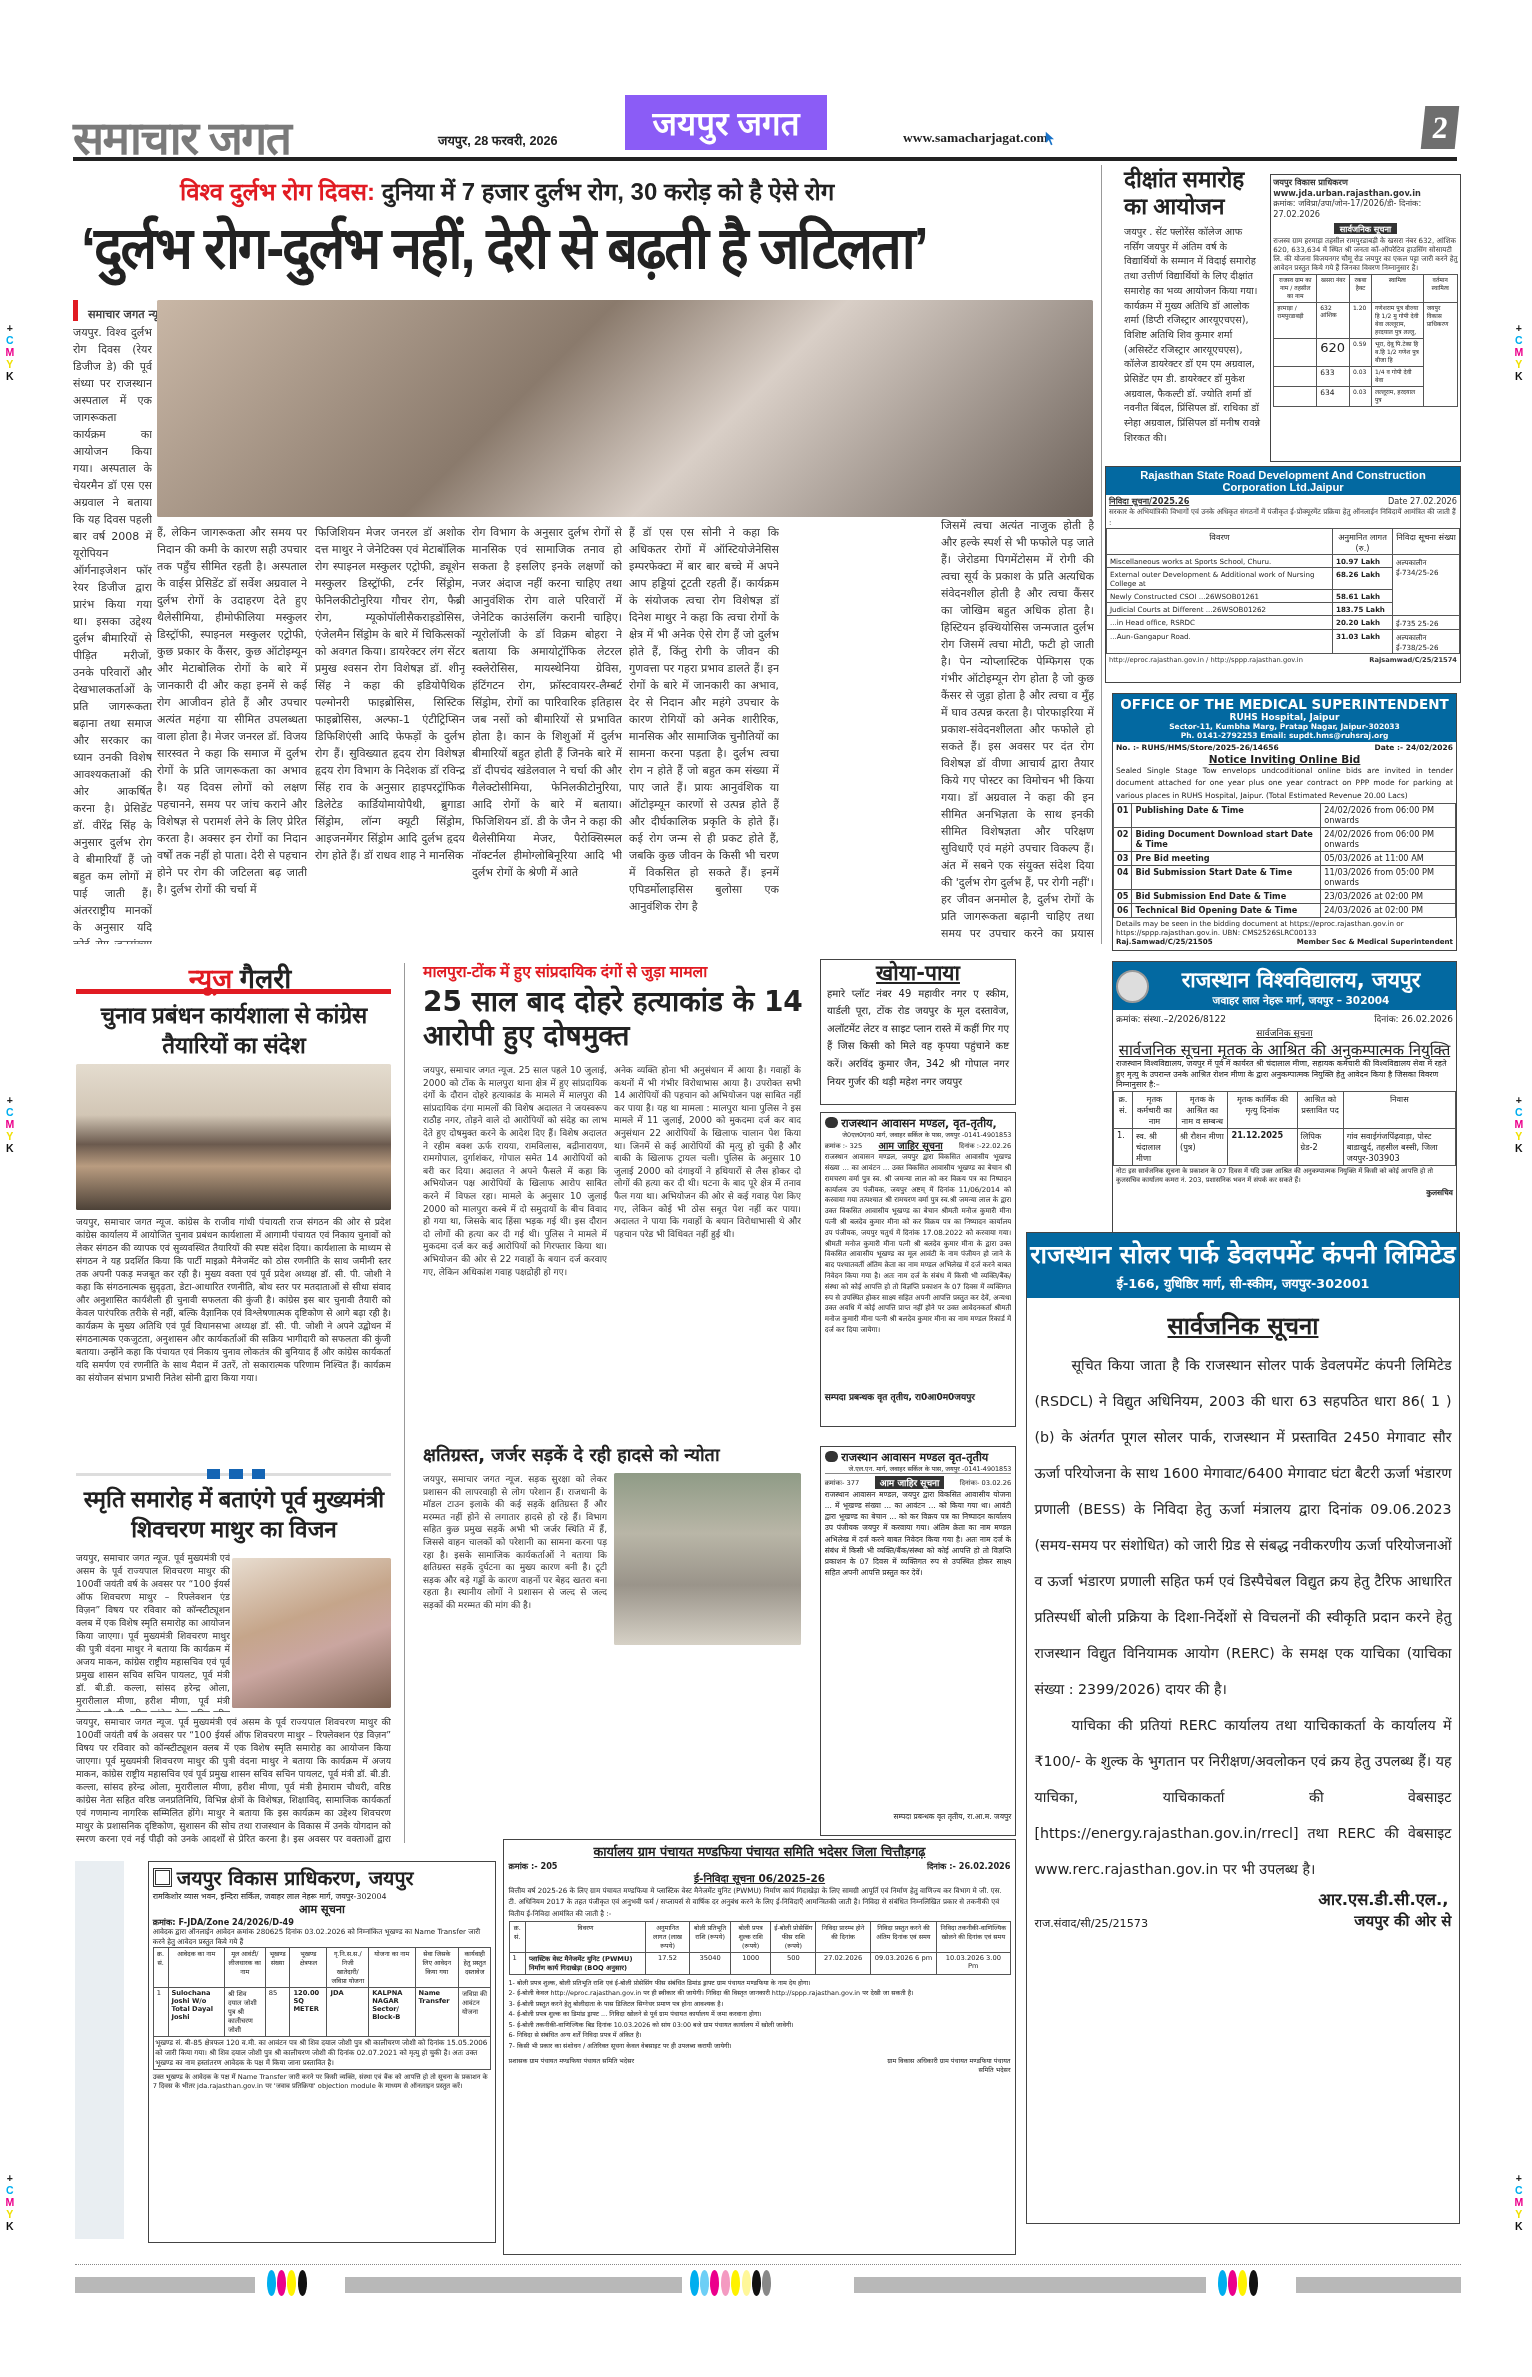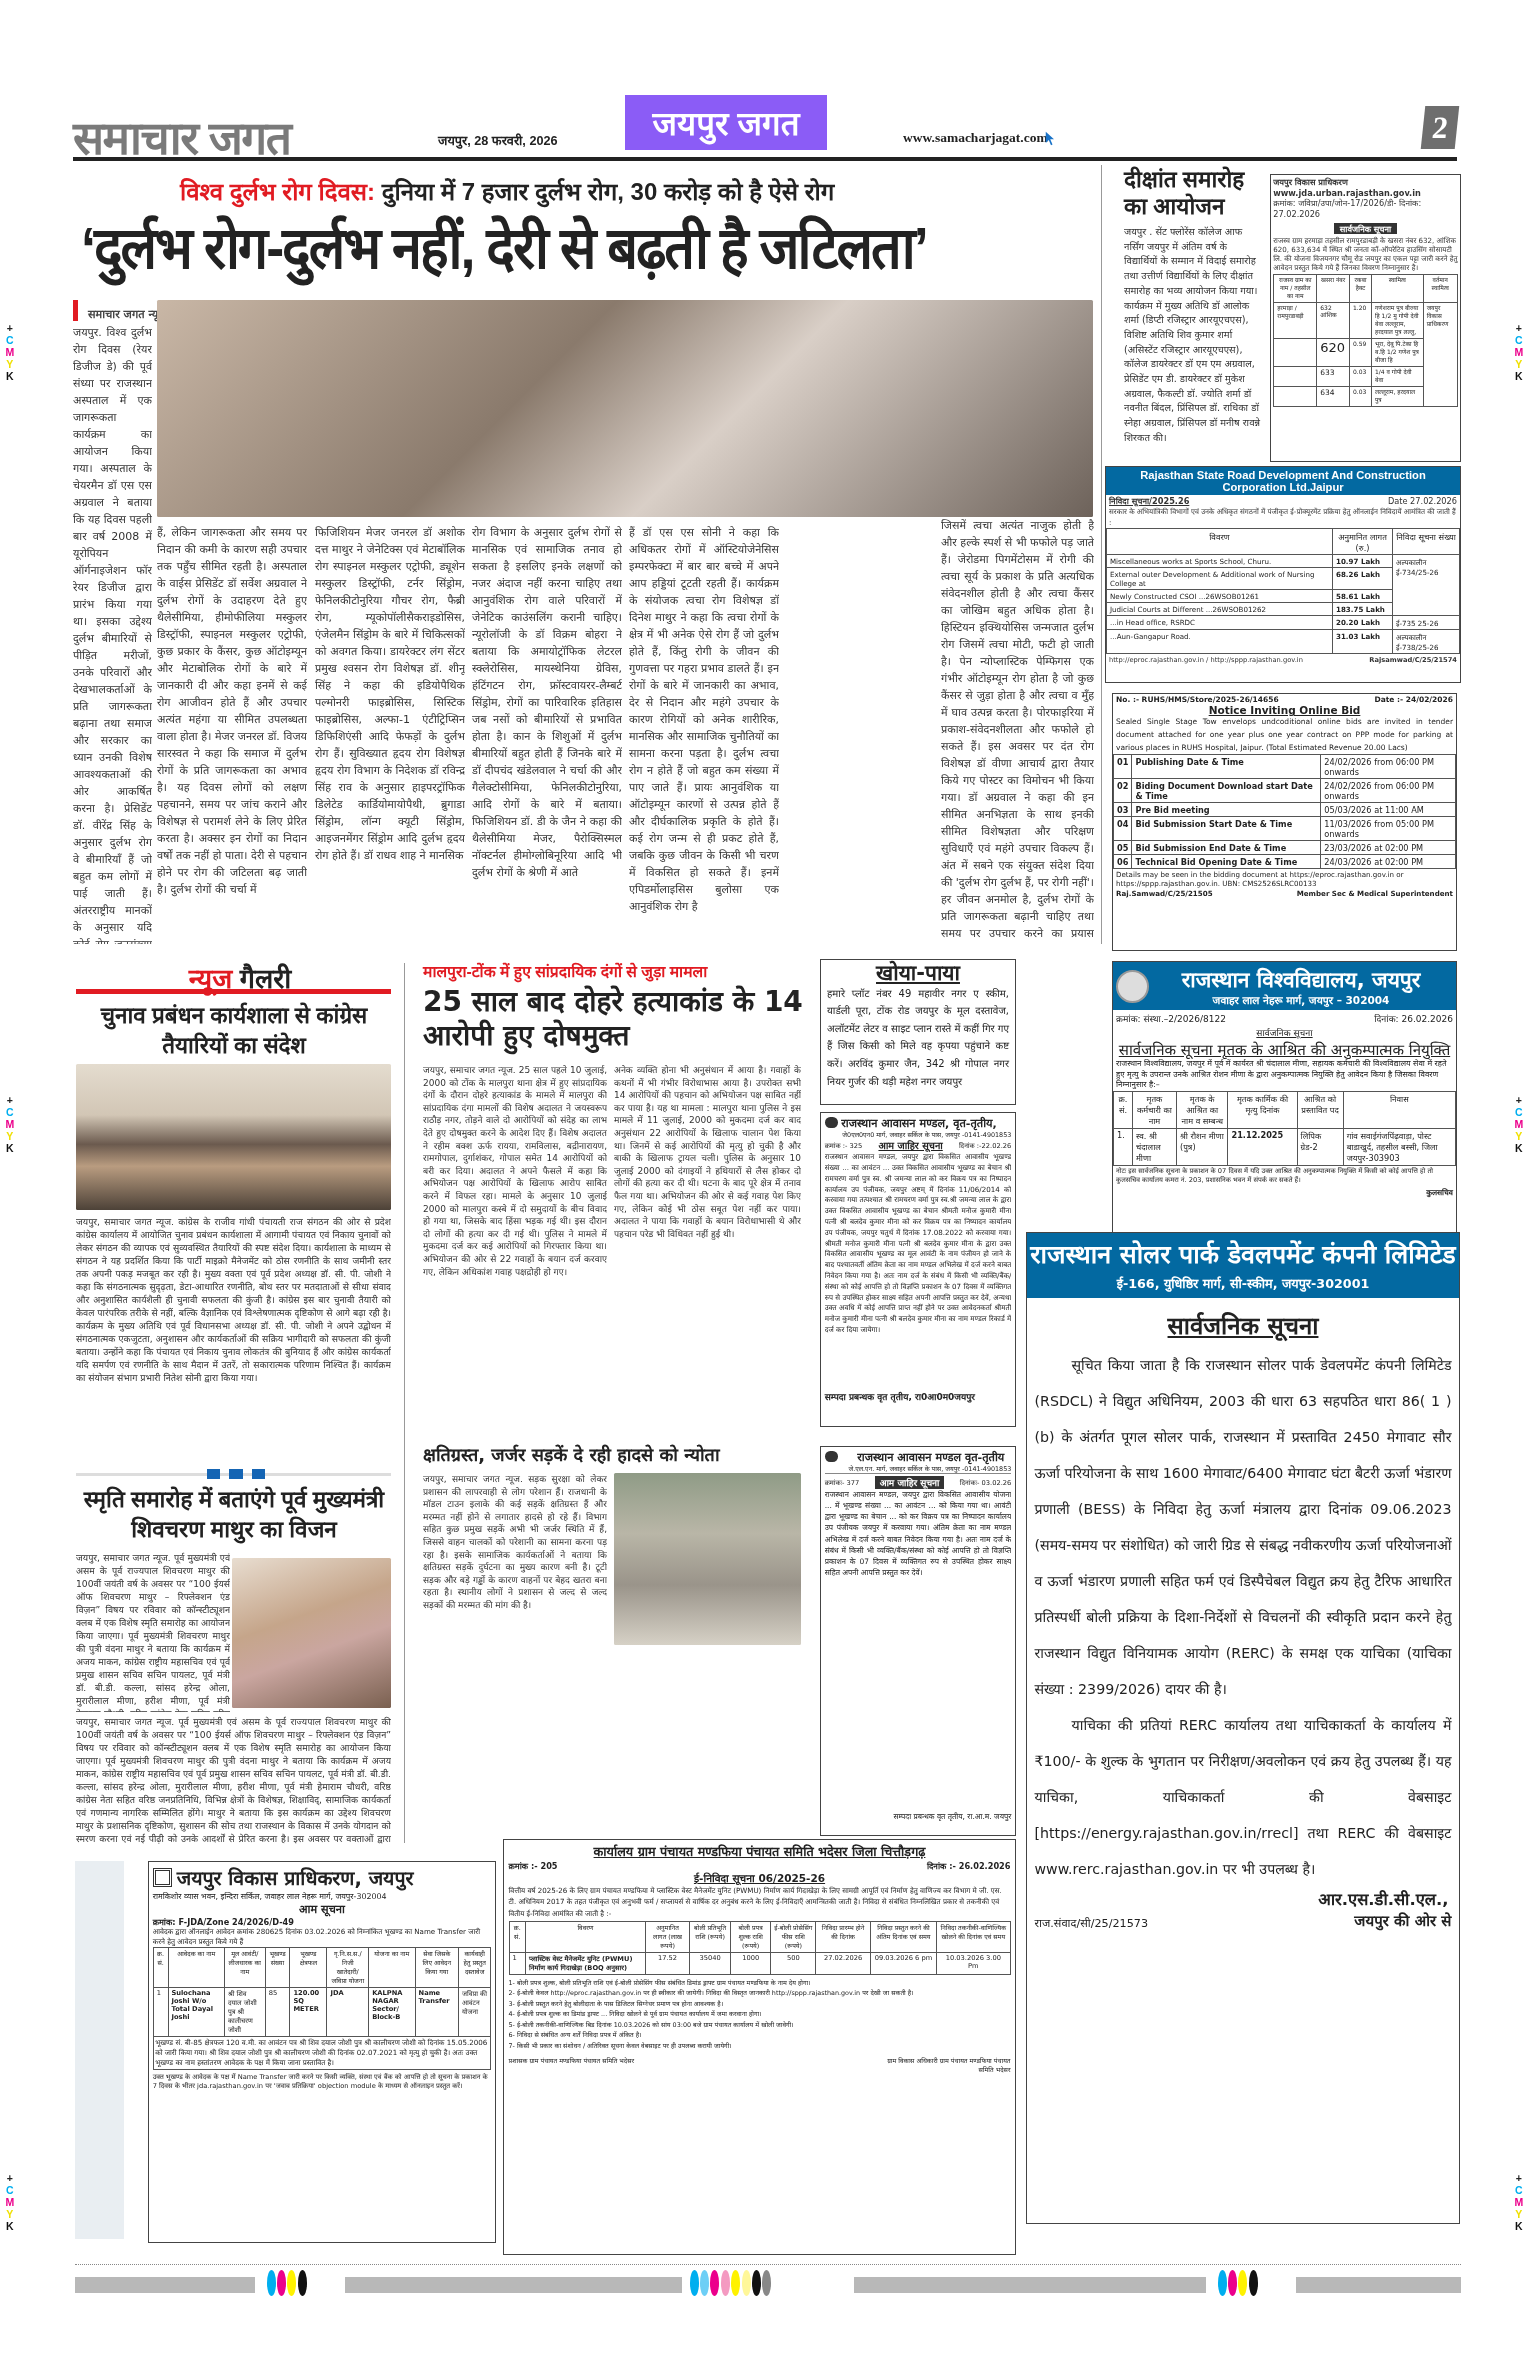--- a/index.html
+++ b/index.html
@@ -203,20 +203,26 @@
         </tr>
   </tbody>
     </table>
   <div class="tiny" style="font-size:6.7px;padding:0.7px 3px;display:flex;justify-content:space-between">
       <span>http://eproc.rajasthan.gov.in / http://sppp.rajasthan.gov.in</span>
       <b>Rajsamwad/C/25/21574</b>
     </div>
 </div>
 
 <div class="abs ad" style="left:1112px;top:693px;width:345px;height:258px;border-width:0.7px">
+  <div class="ad-dark" style="padding:2.2px 1.5px">
+    <div style="font-size:13.5px;font-weight:bold">OFFICE OF THE MEDICAL SUPERINTENDENT</div>
+    <div style="font-size:9px;font-weight:bold">RUHS Hospital, Jaipur</div>
+    <div style="font-size:7.5px;font-weight:bold">Sector-11, Kumbha Marg, Pratap Nagar, Jaipur-302033</div>
+    <div style="font-size:7.5px;font-weight:bold">Ph. 0141-2792253 Email: supdt.hms@ruhsraj.org</div>
+  </div>
   <div style="display:flex;justify-content:space-between;padding:0.7px 3px;font-size:7.5px;font-weight:bold">
       <span>No. :- RUHS/HMS/Store/2025-26/14656</span>
       <span>Date :- 24/02/2026</span>
     </div>
   <div style="text-align:center;font-size:10.5px;font-weight:bold;text-decoration:underline">Notice Inviting Online Bid</div>
   <div style="font-size:7.5px;line-height:12.7px;padding:0 3px;text-align:justify">Sealed Single Stage Tow envelops undcoditional online bids are invited in tender document attached for one year plus one year contract on PPP mode for parking at various places in RUHS Hospital, Jaipur. (Total Estimated Revenue 20.00 Lacs)</div>
   <table>
     <tbody>
         <tr>
           <td style="font-weight:bold;width:15px">01</td>
@@ -347,21 +353,21 @@
   <div style="display:flex;justify-content:space-between;align-items:center;font-size:6.7px">
       <span>क्रमांक :- 325</span>
       <b style="font-size:9.7px;text-decoration:underline">आम जाहिर सूचना</b>
       <span>दिनांक :-22.02.26</span>
     </div>
   <div style="font-size:7.1px;line-height:10.8px;text-align:justify;height:238px;overflow:hidden">राजस्थान आवासन मण्डल, जयपुर द्वारा विकसित आवासीय भूखण्ड संख्या ... का आवंटन ... उक्त विकसित आवासीय भूखण्ड का बेचान श्री रामचरण वर्मा पुत्र स्व. श्री जमन्या लाल को कर विक्रय पत्र का निष्पादन कार्यालय उप पंजीयक, जयपुर अष्टम् में दिनांक 11/06/2014 को करवाया गया तत्पश्चात श्री रामचरण वर्मा पुत्र स्व.श्री जमन्या लाल के द्वारा उक्त विकसित आवासीय भूखण्ड का बेचान श्रीमती मनोज कुमारी मीना पत्नी श्री बलदेव कुमार मीना को कर विक्रय पत्र का निष्पादन कार्यालय उप पंजीयक, जयपुर चतुर्थ में दिनांक 17.08.2022 को करवाया गया। श्रीमती मनोज कुमारी मीना पत्नी श्री बलदेव कुमार मीना के द्वारा उक्त विकसित आवासीय भूखण्ड का मूल आवंटी के नाम पंजीयन हो जाने के बाद पश्चातवर्ती अंतिम क्रेता का नाम मण्डल अभिलेख में दर्ज करने बाबत निवेदन किया गया है। अतः नाम दर्ज के संबंध में किसी भी व्यक्ति/बैंक/संस्था को कोई आपत्ति हो तो विज्ञप्ति प्रकाशन के 07 दिवस में व्यक्तिगत रुप से उपस्थित होकर साक्ष्य सहित अपनी आपत्ति प्रस्तुत कर देवें, अन्यथा उक्त अवधि में कोई आपत्ति प्राप्त नहीं होने पर उक्त आवेदनकर्ता श्रीमती मनोज कुमारी मीना पत्नी श्री बलदेव कुमार मीना का नाम मण्डल रिकार्ड में दर्ज कर दिया जायेगा।</div>
   <div style="font-size:9px;font-weight:bold">सम्पदा प्रबन्धक वृत तृतीय, रा0आ0म0जयपुर</div>
 </div>
 
 <div class="abs ad" style="left:820px;top:1446px;width:196px;height:390px;border-width:1.5px;padding:2.2px 3.7px">
-  <div style="font-size:11.2px;font-weight:bold;display:flex;align-items:center;gap:19px">
+  <div style="font-size:11.2px;font-weight:bold;display:flex;align-items:center;gap:3px">
       <span style="display:inline-block;width:13.5px;height:10.5px;background:#333;border-radius:5.2px"></span>
       <span>राजस्थान आवासन मण्डल वृत-तृतीय</span>
     </div>
   <div style="font-size:6.4px;text-align:right">जे.एल.एन. मार्ग, जवाहर सर्किल के पास, जयपुर -0141-4901853</div>
   <div style="display:flex;justify-content:space-between;align-items:center;font-size:6.7px;border-top:0.7px solid #888;padding-top:1.5px">
       <span>क्रमांकः- 377</span>
       <b style="font-size:9px;background:#333;color:#fff;padding:0 4.5px">आम जाहिर सूचना</b>
       <span>दिनांकः- 03.02.26</span>
     </div>
   <div style="font-size:7.5px;line-height:11.2px;text-align:justify;height:322px;overflow:hidden">राजस्थान आवासन मण्डल, जयपुर द्वारा विकसित आवासीय योजना ... में भूखण्ड संख्या ... का आवंटन ... को किया गया था। आवंटी द्वारा भूखण्ड का बेचान ... को कर विक्रय पत्र का निष्पादन कार्यालय उप पंजीयक जयपुर में करवाया गया। अंतिम क्रेता का नाम मण्डल अभिलेख में दर्ज करने बाबत निवेदन किया गया है। अतः नाम दर्ज के संबंध में किसी भी व्यक्ति/बैंक/संस्था को कोई आपत्ति हो तो विज्ञप्ति प्रकाशन के 07 दिवस में व्यक्तिगत रुप से उपस्थित होकर साक्ष्य सहित अपनी आपत्ति प्रस्तुत कर देवें।</div>

